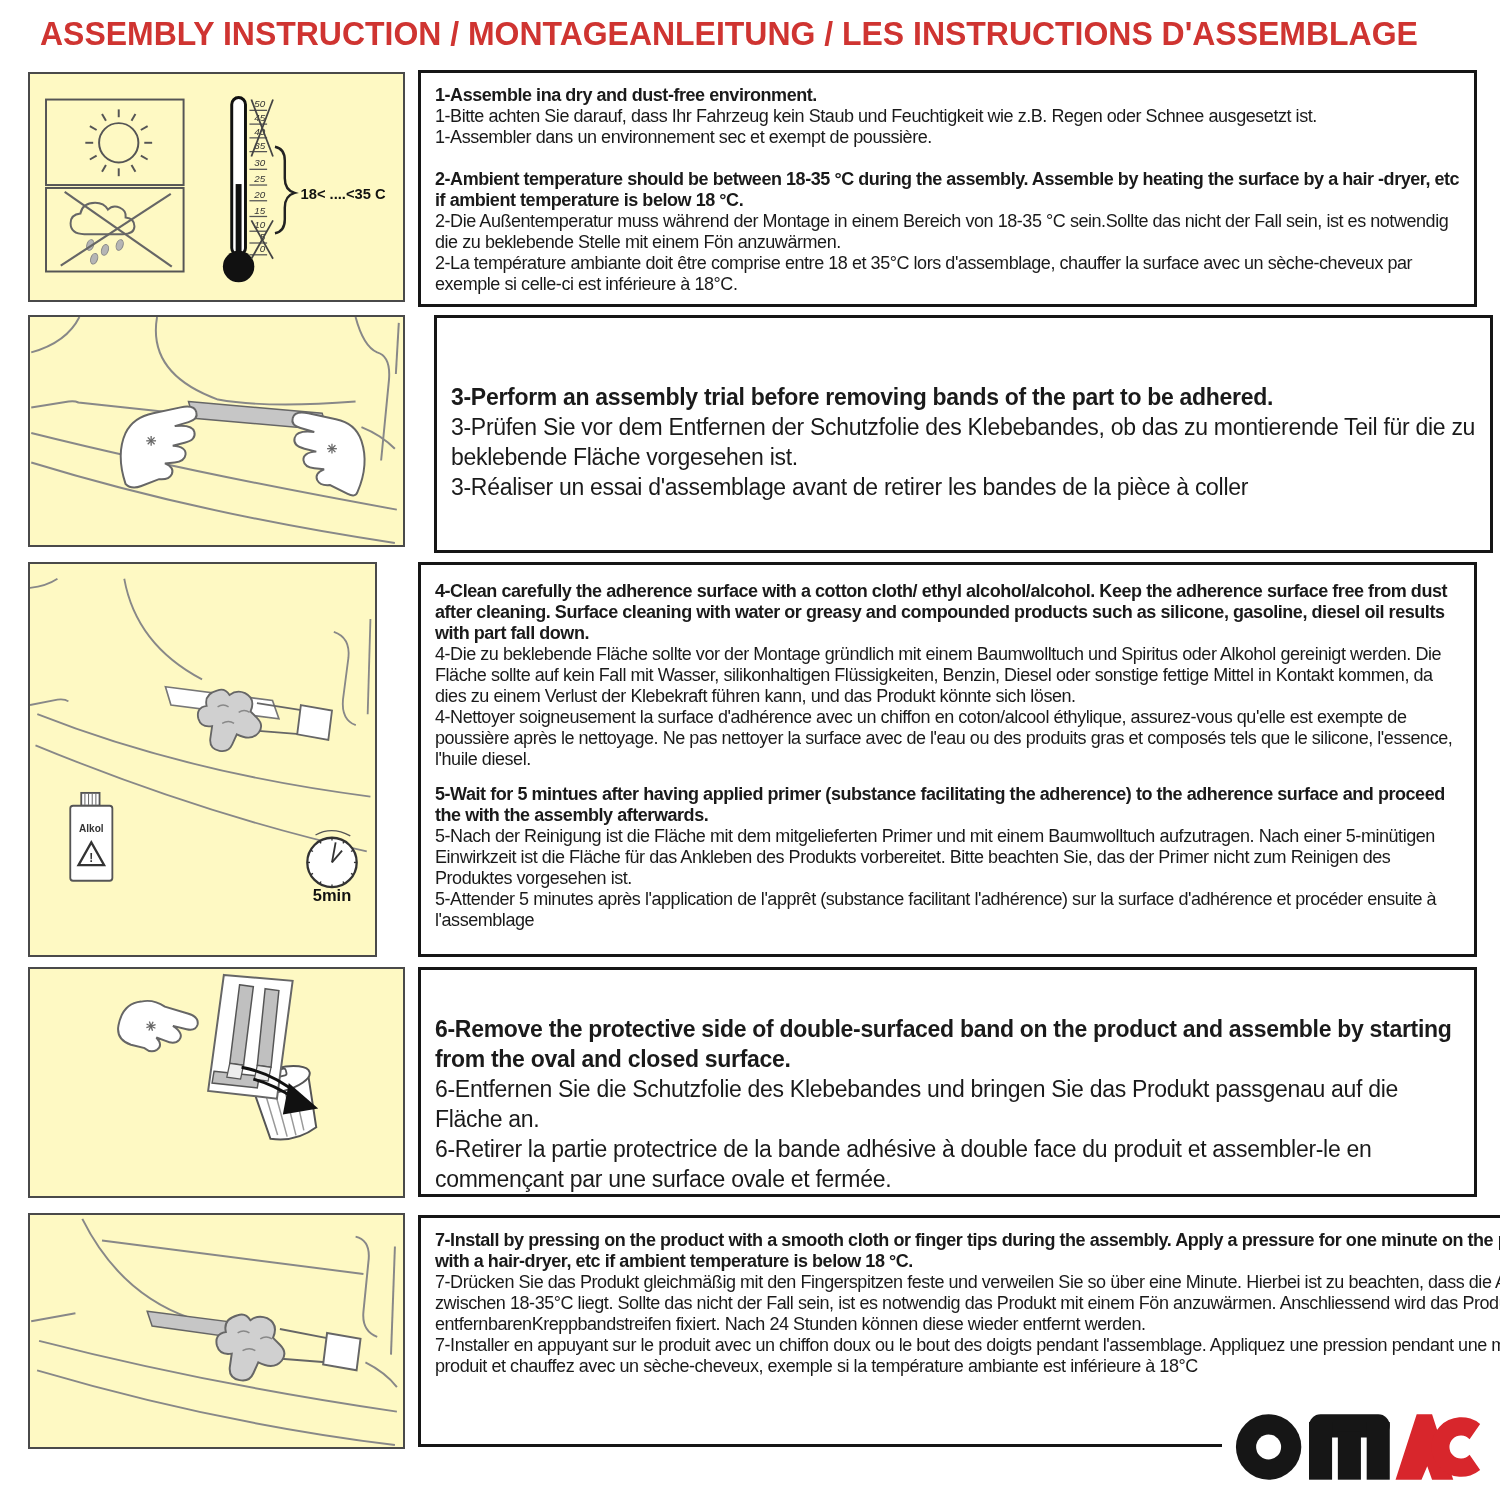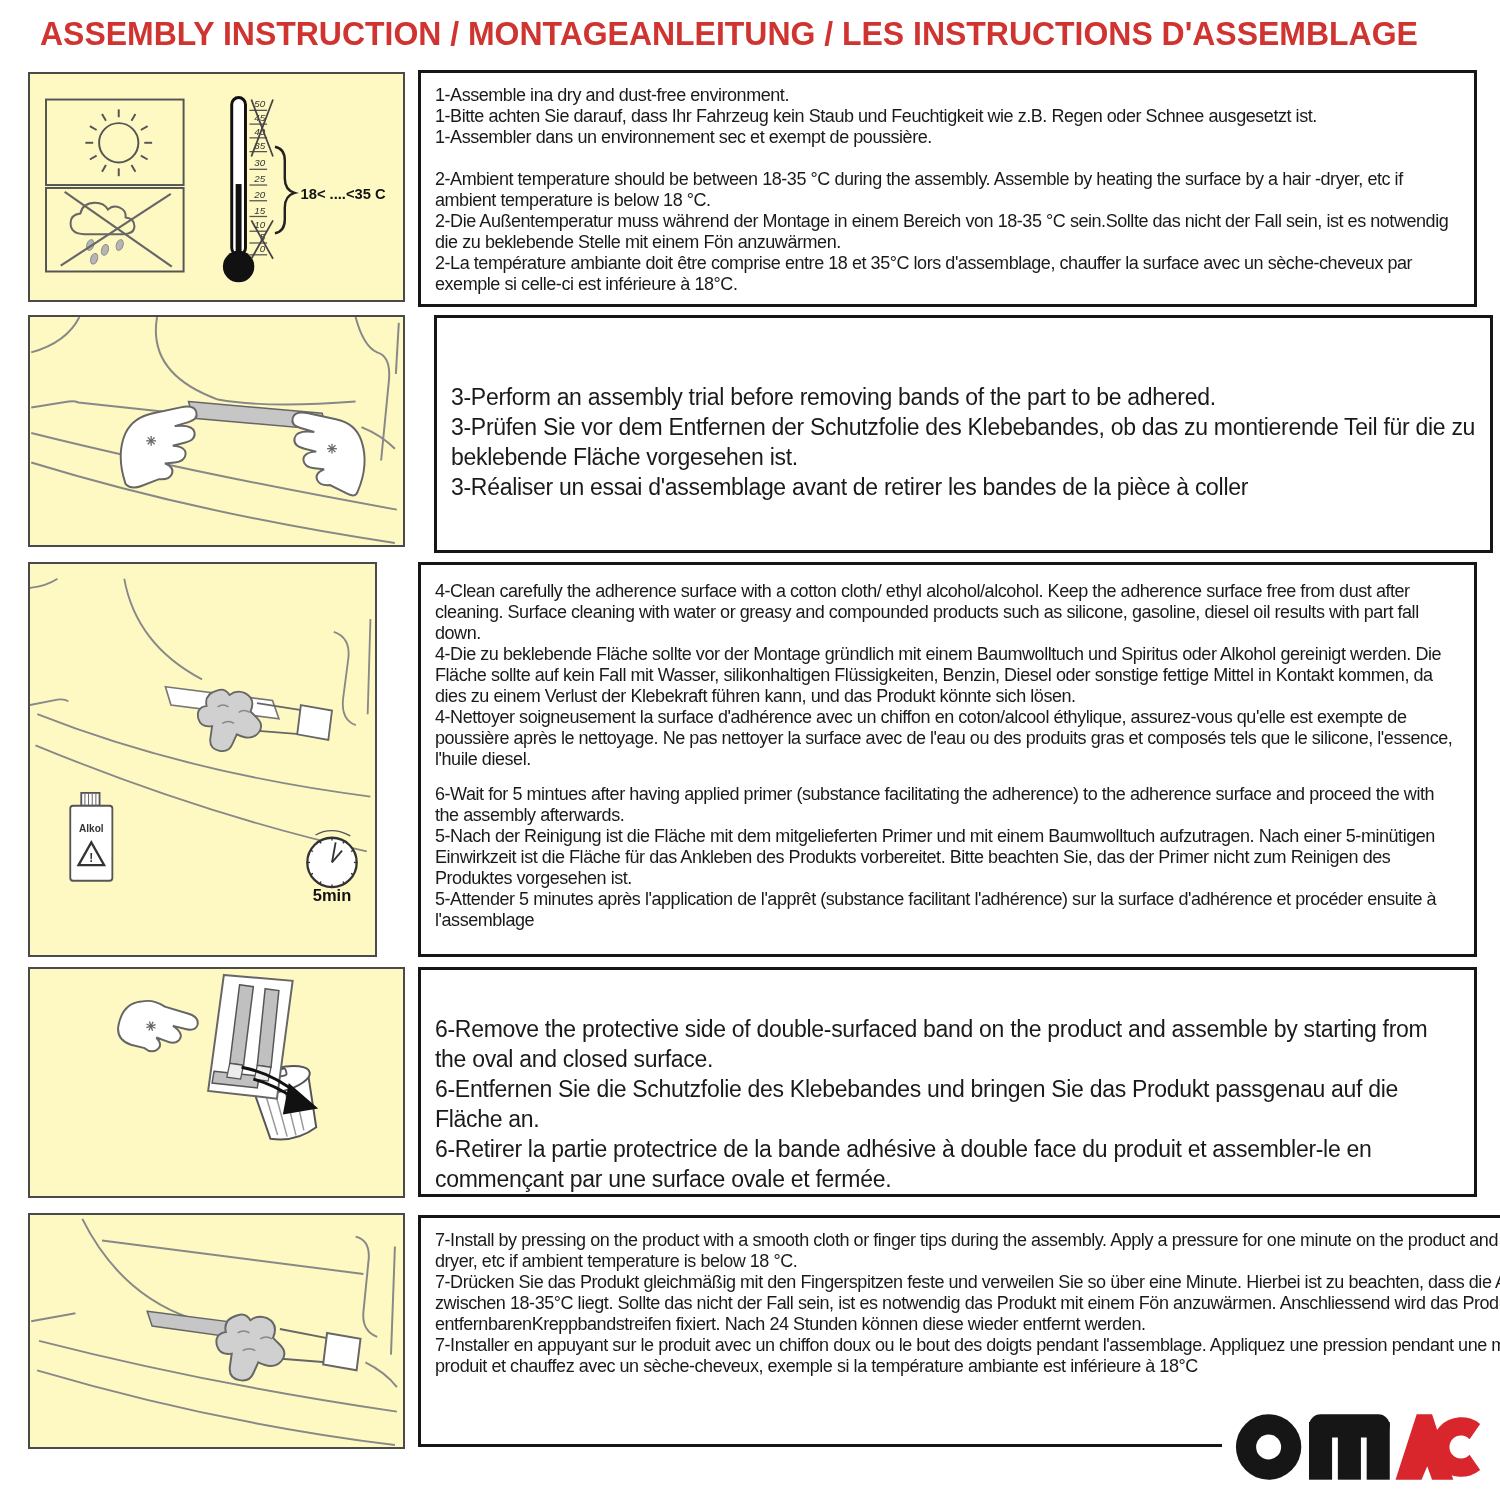--- a/index.html
+++ b/index.html
@@ -15,21 +15,21 @@
   .illus{
     position:absolute;background:#fef9c3;border:2px solid #4a4a4a;box-sizing:border-box;
   }
   .tbox{
     position:absolute;background:#fff;border:3px solid #161616;box-sizing:border-box;
     padding:12px 14px 6px 14px;
   }
   .tbox p{margin:0;}
   .s{font-size:18px;line-height:21px;letter-spacing:-0.45px;}
   .m{font-size:23px;line-height:30px;letter-spacing:-0.3px;}
-  .b{font-weight:normal;}
+  .b{font-weight:bold;}
   .gap{height:21px;}
   .gap-sm{height:14px;}
   #row1-illus{left:28px;top:72px;width:377px;height:230px;}
   #row1-text {left:418px;top:70px;width:1059px;height:237px;}
   #row2-illus{left:28px;top:315px;width:377px;height:232px;}
   #row2-text {left:434px;top:315px;width:1059px;height:238px;padding-top:64px;}
   #row3-illus{left:28px;top:562px;width:349px;height:395px;}
   #row3-text {left:418px;top:562px;width:1059px;height:395px;padding-top:16px;}
   #row4-illus{left:28px;top:967px;width:377px;height:231px;}
   #row4-text {left:418px;top:967px;width:1059px;height:230px;padding-top:44px;}
@@ -232,21 +232,21 @@
       <path d="M312,280 Q330,270 350,281" fill="none" stroke="#555" stroke-width="1.5"></path>
       <text x="330" y="352" font-size="18" font-weight="bold" fill="#111" text-anchor="middle">5min</text>
     </g>
   </svg>
 </div>
 <div class="tbox" id="row3-text">
   <p class="s b">4-Clean carefully the adherence surface with a cotton cloth/ ethyl alcohol/alcohol. Keep the adherence surface free from dust after cleaning. Surface cleaning with water or greasy and compounded products such as silicone, gasoline, diesel oil results with part fall down.</p>
   <p class="s">4-Die zu beklebende Fläche sollte vor der Montage gründlich mit einem Baumwolltuch und Spiritus oder Alkohol gereinigt werden. Die Fläche sollte auf kein Fall mit Wasser, silikonhaltigen Flüssigkeiten, Benzin, Diesel oder sonstige fettige Mittel in Kontakt kommen, da dies zu einem Verlust der Klebekraft führen kann, und das Produkt könnte sich lösen.</p>
   <p class="s">4-Nettoyer soigneusement la surface d'adhérence avec un chiffon en coton/alcool éthylique, assurez-vous qu'elle est exempte de poussière après le nettoyage. Ne pas nettoyer la surface avec de l'eau ou des produits gras et composés tels que le silicone, l'essence, l'huile diesel.</p>
   <div class="gap-sm"></div>
-  <p class="s b">6-Wait for 5 mintues after having applied primer (substance facilitating the adherence) to the adherence surface and proceed the with the assembly afterwards.</p>
+  <p class="s b">5-Wait for 5 mintues after having applied primer (substance facilitating the adherence) to the adherence surface and proceed the with the assembly afterwards.</p>
   <p class="s">5-Nach der Reinigung ist die Fläche mit dem mitgelieferten Primer und mit einem Baumwolltuch aufzutragen. Nach einer 5-minütigen Einwirkzeit ist die Fläche für das Ankleben des Produkts vorbereitet. Bitte beachten Sie, das der Primer nicht zum Reinigen des Produktes vorgesehen ist.</p>
   <p class="s">5-Attender 5 minutes après l'application de l'apprêt (substance facilitant l'adhérence) sur la surface d'adhérence et procéder ensuite à l'assemblage</p>
 </div>
 
 <div class="illus" id="row4-illus">
   <svg viewBox="0 0 377 231">
     <g transform="rotate(-14 258 132)">
       <path d="M229,114 L234,168 Q258,178 282,168 L287,114" fill="#fff" stroke="#555" stroke-width="2"></path>
       <g stroke="#999" stroke-width="1.5">
         <line x1="240" y1="122" x2="242" y2="166"></line>

